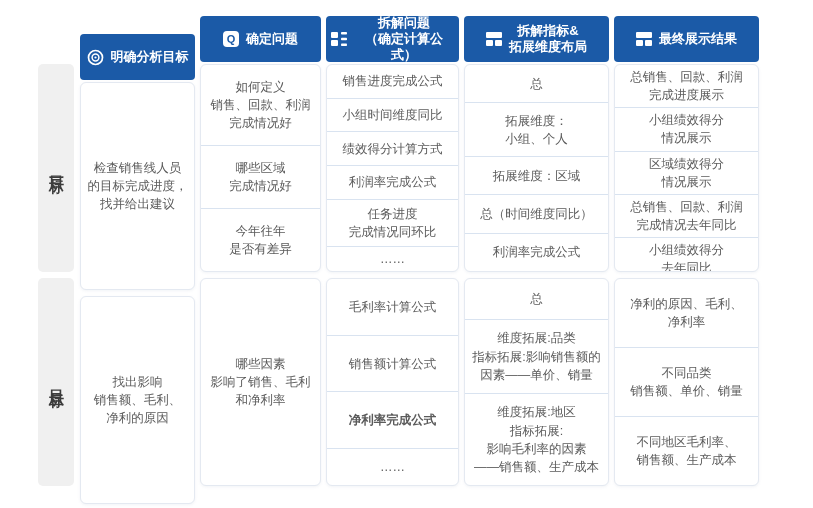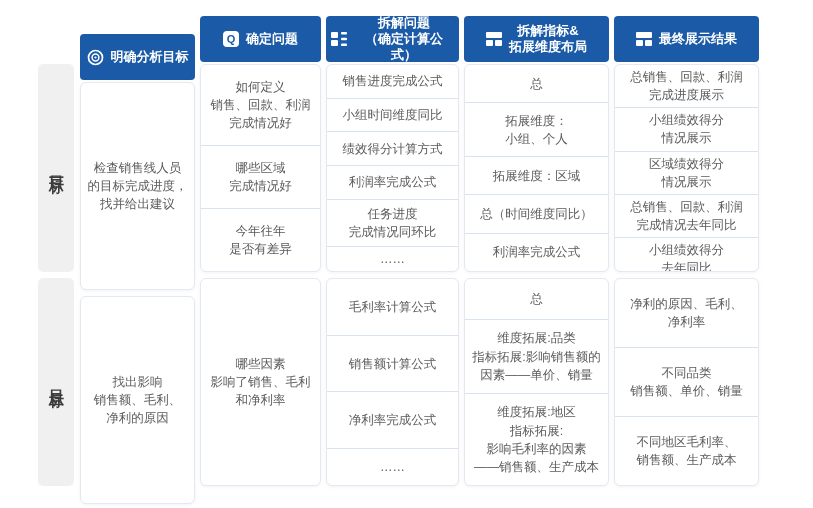--- a/index.html
+++ b/index.html
@@ -154,21 +154,21 @@
           <div class="cell" style="flex-grow: 2;">小组时间维度同比</div>
           <div class="cell" style="flex-grow: 2;">绩效得分计算方式</div>
           <div class="cell" style="flex-grow: 2;">利润率完成公式</div>
           <div class="cell" style="flex-grow: 3;">任务进度
 完成情况同环比</div>
           <div class="cell" style="flex-grow: 1.2;">……</div>
         </div>
         <div class="section">
           <div class="cell" style="flex-grow: 2;">毛利率计算公式</div>
           <div class="cell" style="flex-grow: 2;">销售额计算公式</div>
-          <div class="cell" style="flex-grow: 2;">净利率完成公式</div>
+          <div class="cell" style="flex-grow: 2; font-weight: bold;">净利率完成公式</div>
           <div class="cell" style="flex-grow: 1.2;">……</div>
         </div>
       </div>
       <div class="column" style="flex: 0 0 145px; width: 145px;">
         <div class="col-header">
           <span class="hdr-icon">
             <svg width="16" height="16" viewBox="0 0 16 16">
               <rect x="0" y="1" width="16" height="6" rx="1" fill="#fff"></rect>
               <rect x="0" y="9" width="7" height="6" rx="1" fill="#fff"></rect>
               <rect x="9" y="9" width="7" height="6" rx="1" fill="#fff"></rect>

